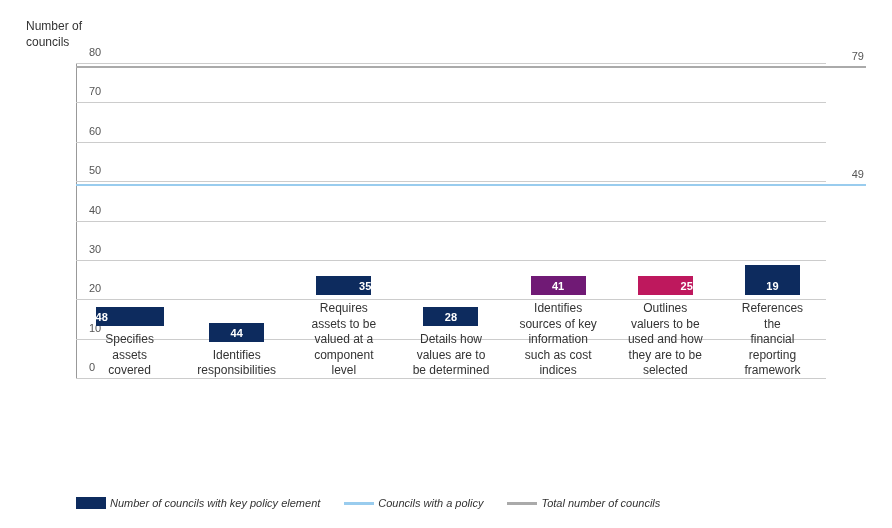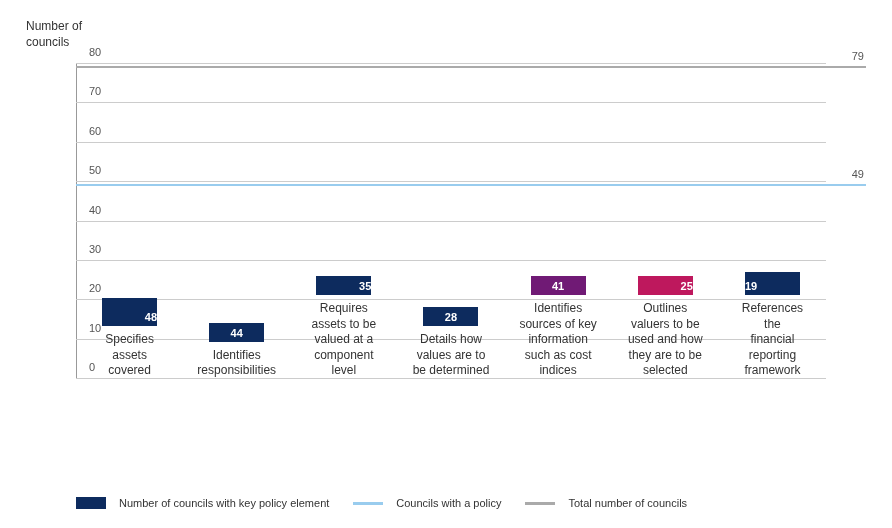--- a/index.html
+++ b/index.html
@@ -102,23 +102,24 @@
       bottom: 10px;
       left: 60px;
       display: flex;
       align-items: center;
       gap: 24px;
       flex-wrap: wrap;
     }
     .legend-item {
       display: flex;
       align-items: center;
-      gap: 13px;
+      gap: 4px;
       font-size: 11px;
       color: #333;
+      font-style: italic;
     }
     .legend-swatch-dark {
       width: 30px;
       height: 12px;
       background: #0d2b5e;
     }
     .legend-swatch-blue {
       width: 30px;
       height: 3px;
       background: #99ccee;
@@ -181,21 +182,21 @@
 
     <div id="refLines">
         <div class="ref-line" style="bottom: 98.75%; background: rgb(170, 170, 170);"></div>
         <div class="ref-line-label" style="bottom: 98.75%; color: rgb(85, 85, 85);">79</div>
         <div class="ref-line" style="bottom: 61.25%; background: rgb(153, 204, 238);"></div>
         <div class="ref-line-label" style="bottom: 61.25%; color: rgb(85, 85, 85);">49</div>
       </div>
 
     <div class="bars-row" id="barsRow">
         <div class="bar-group">
-          <div style="width: 55px; background: rgb(13, 43, 94); height: 60%; display: flex; align-items: flex-start; justify-content: flex-end; padding-top: 13px; position: relative;">
+          <div style="width: 68px; background: rgb(13, 43, 94); height: 60%; display: flex; align-items: flex-start; justify-content: flex-start; padding-top: 4px; position: relative;">
             <span class="bar-value">48</span>
           </div>
           <div class="bar-label">Specifies<br>assets<br>covered</div>
         </div>
         <div class="bar-group">
           <div style="width: 55px; background: rgb(13, 43, 94); height: 55%; display: flex; align-items: flex-start; justify-content: center; padding-top: 4px; position: relative;">
             <span class="bar-value">44</span>
           </div>
           <div class="bar-label">Identifies<br>responsibilities</div>
         </div>
@@ -217,21 +218,21 @@
           </div>
           <div class="bar-label">Identifies<br>sources of key<br>information<br>such as cost<br>indices</div>
         </div>
         <div class="bar-group">
           <div style="width: 55px; background: #be185d; height: 31.25%; display: flex; align-items: flex-start; justify-content: flex-end; padding-top: 4px; position: relative;">
             <span class="bar-value">25</span>
           </div>
           <div class="bar-label">Outlines<br>valuers to be<br>used and how<br>they are to be<br>selected</div>
         </div>
         <div class="bar-group">
-          <div style="width: 55px; background: rgb(13, 43, 94); height: 23.75%; display: flex; align-items: flex-start; justify-content: flex-start; padding-top: 8px; position: relative; margin-top: 19px;">
+          <div style="width: 55px; background: rgb(13, 43, 94); height: 23.75%; display: flex; align-items: flex-start; justify-content: center; padding-top: 15px; position: relative; margin-top: 19px;">
             <span class="bar-value">19</span>
           </div>
           <div class="bar-label">References the<br>financial<br>reporting<br>framework</div>
         </div>
       </div>
   </div>
 
   <div class="legend">
     <div class="legend-item">
       <div class="legend-swatch-dark"></div>

